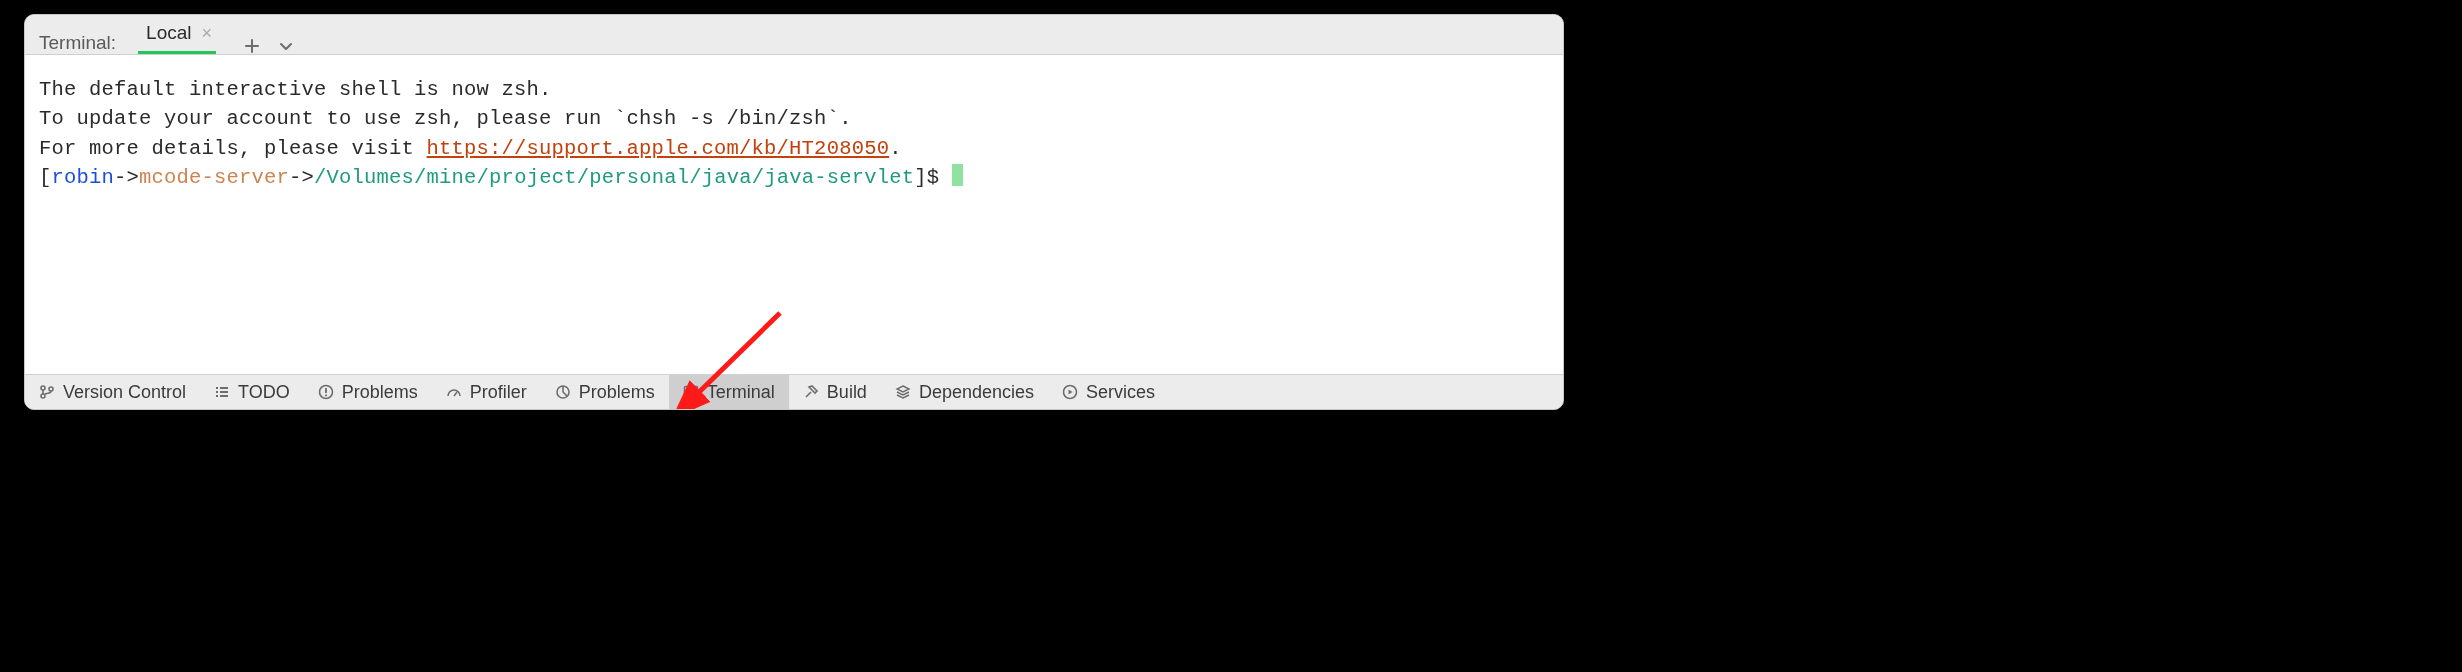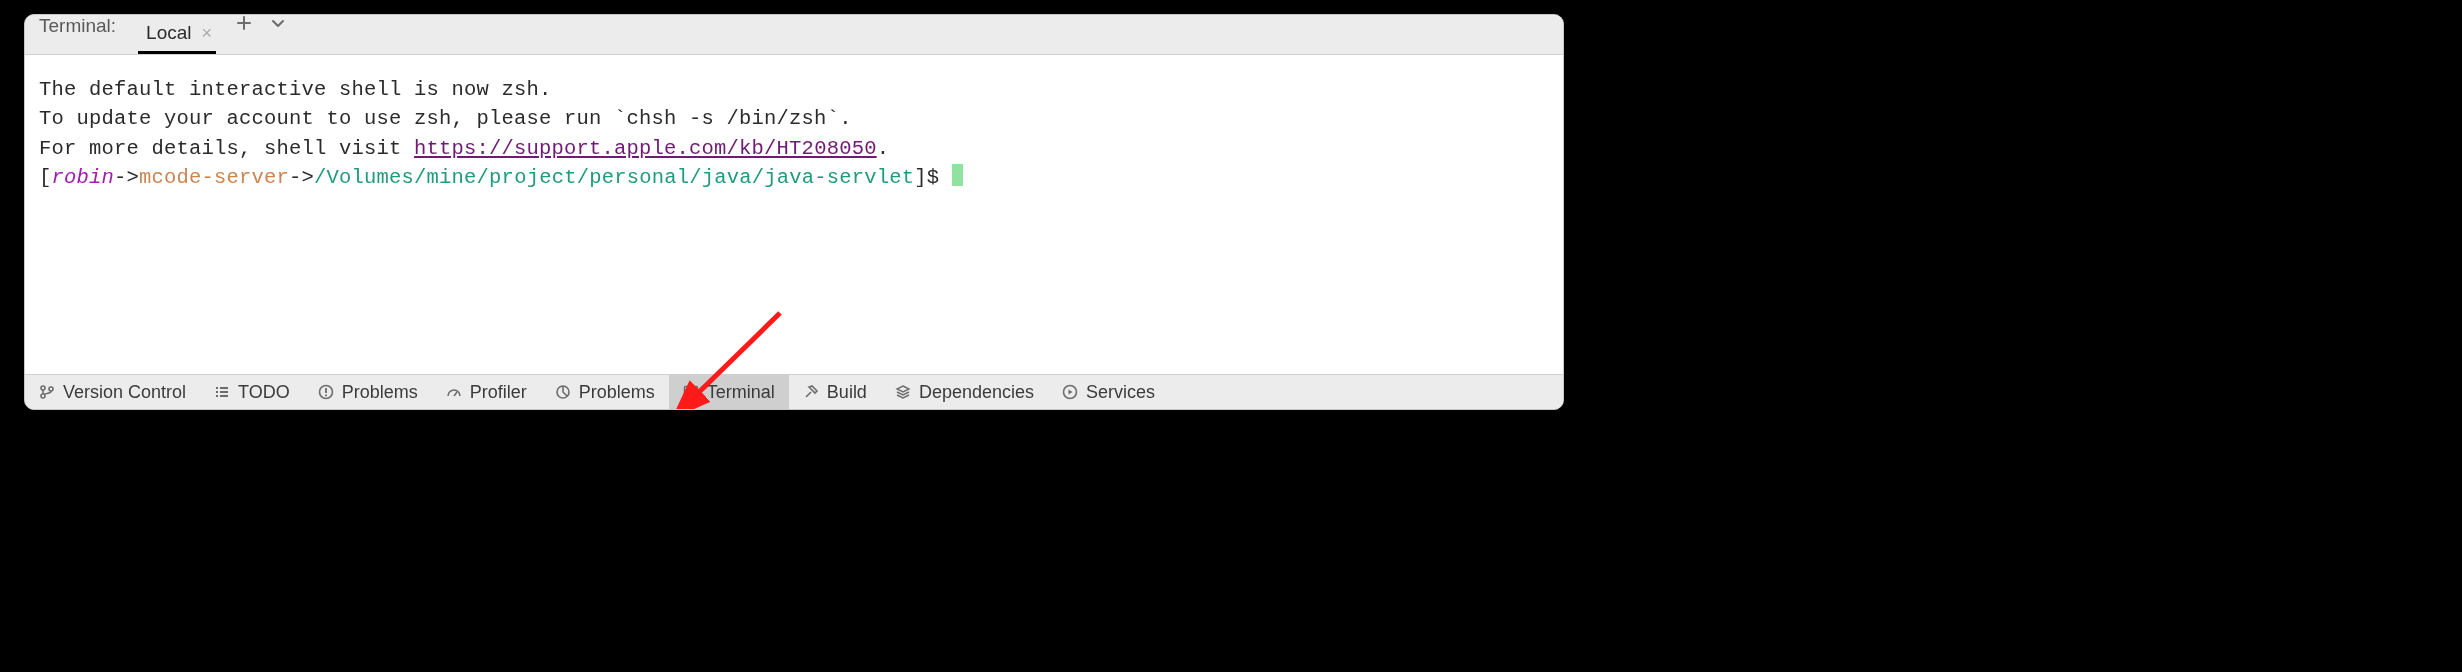--- a/index.html
+++ b/index.html
@@ -23,40 +23,39 @@
     box-shadow: 0 6px 20px rgba(0,0,0,0.5);
     overflow: hidden;
     display: flex;
     flex-direction: column;
   }
   .tab-bar {
     height: 40px;
     background: #ececec;
     border-bottom: 1px solid #d0d0d0;
     display: flex;
-    align-items: flex-start;
+    align-items: flex-end;
     padding-left: 14px;
-    gap: 4px;
+    gap: 12px;
     font-size: 19px;
   }
   .tab-title {
     color: #5a5a5a;
     padding-right: 10px;
   }
   .tab {
     display: flex;
     align-items: center;
     padding: 0 4px 0 8px;
     height: 100%;
     position: relative;
     color: #2b2b2b;
   }
   .tab.active {
-    border-bottom: 3px solid #000000;
-    margin-left: 8px;
+    border-bottom: 3px solid #22c55e;
   }
   .tab .close {
     margin-left: 10px;
     color: #aaa;
     font-size: 18px;
     cursor: pointer;
   }
   .tab-actions {
     display: flex;
     align-items: center;
@@ -71,24 +70,24 @@
     padding: 20px 14px;
     font-family: "SF Mono", Menlo, Consolas, "Courier New", monospace;
     font-size: 20.5px;
     line-height: 1.43;
     color: #2b2b2b;
     letter-spacing: 0.2px;
     white-space: pre-wrap;
     position: relative;
   }
   .terminal-body a {
-    color: #701a75;
+    color: #c2410c;
     text-decoration: underline;
   }
-  .p1 { color: #a21caf; font-style: italic; }
+  .p1 { color: #1d4ed8; }
   .p2 { color: #cd8450; margin-top: 43px; }
   .p3 { color: #1f9b7e; margin-top: 38px; }
   .cursor {
     display: inline-block;
     width: 11px;
     height: 22px;
     background: #8fe29f;
     vertical-align: -3px;
   }
   .arrow {
@@ -139,21 +138,21 @@
       <span>
         <svg width="16" height="16" viewBox="0 0 16 16">
             <path d="M3 6l5 5 5-5" stroke="#6d6d6d" stroke-width="2" fill="none" stroke-linecap="round" stroke-linejoin="round"></path>
           </svg>
       </span>
     </div>
   </div>
 
   <div class="terminal-body"><span>The default interactive shell is now zsh.</span>
 <span>To update your account to use zsh, please run `chsh -s /bin/zsh`.</span>
-<span>For more details, shell visit </span><a href="#">https://support.apple.com/kb/HT208050</a><span>.</span>
+<span>For more details, please visit </span><a href="#">https://support.apple.com/kb/HT208050</a><span>.</span>
 <span>[</span><span class="p1">robin</span><span>-&gt;</span><span class="p2">mcode-server</span><span>-&gt;</span><span class="p3">/Volumes/mine/project/personal/java/java-servlet</span><span>]$ </span><span class="cursor"></span>
     <svg class="arrow" width="120" height="120">
       <defs>
         <marker id="ah" markerWidth="10" markerHeight="10" refX="2" refY="3" orient="auto">
           <path d="M0,0 L0,6 L8,3 z" fill="#ff1a1a"></path>
         </marker>
       </defs>
       <line x1="105" y1="10" x2="18" y2="95" stroke="#ff1a1a" stroke-width="5" marker-end="url(#ah)"></line>
     </svg>
   </div>

